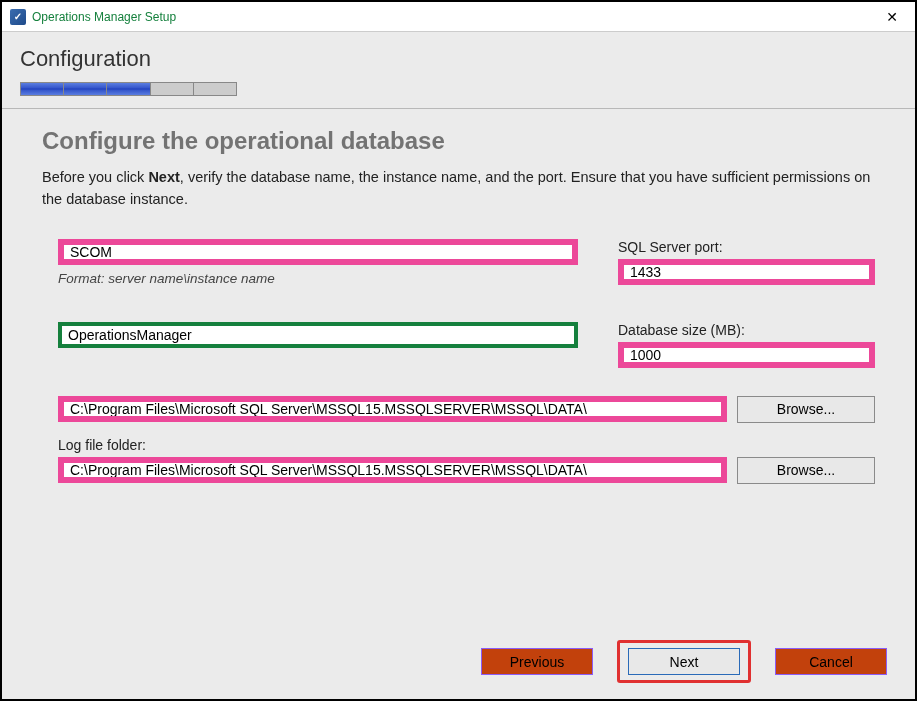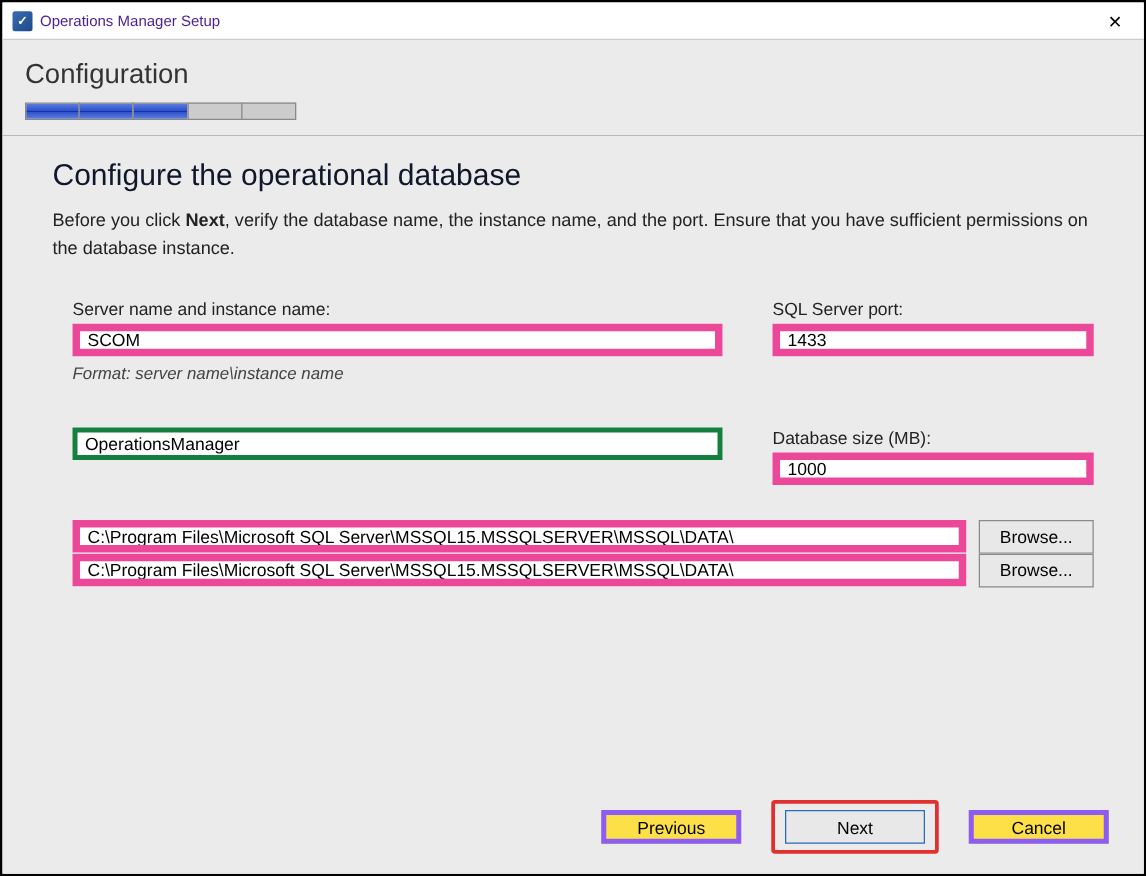--- a/index.html
+++ b/index.html
@@ -38,21 +38,21 @@
     }
     .title-icon::after {
       content: "✓";
       color: #fff;
       font-size: 10px;
       font-weight: bold;
     }
     .title-text {
       flex: 1;
       font-size: 12px;
-      color: #4c1d95;
+      color: #15803d;
     }
     .title-close {
       width: 46px;
       height: 30px;
       display: flex;
       align-items: center;
       justify-content: center;
       font-size: 14px;
       cursor: pointer;
       margin-right: -8px;
@@ -84,22 +84,22 @@
     }
     .progress-seg.empty { background: #ccc; }
     .content {
       flex: 1;
       background: #ebebeb;
       padding: 18px 40px 0 40px;
       position: relative;
     }
     .page-title {
       font-size: 24px;
-      font-weight: 400;
-      color: #0f172a;
+      font-weight: 700;
+      color: #737373;
       margin-bottom: 12px;
     }
     .page-desc {
       font-size: 14.5px;
       color: #222;
       line-height: 1.5;
       margin-bottom: 28px;
     }
     .form-row {
       display: flex;
@@ -132,44 +132,45 @@
       font-size: 13.5px;
       font-style: italic;
       color: #444;
       margin-top: 6px;
     }
     .folder-row {
       display: flex;
       gap: 10px;
       align-items: center;
       padding-left: 16px;
+      margin-bottom: 14px;
     }
     .folder-col { flex: 1; }
     .browse-btn {
-      width: 92px;
+      width: 138px;
       height: 27px;
       background: #e8e8e8;
       border: 1px solid #8a8a8a;
       font-size: 14px;
       cursor: pointer;
       font-family: inherit;
     }
     .footer {
       position: absolute;
       bottom: 24px;
       right: 28px;
       display: flex;
       gap: 24px;
       align-items: center;
     }
     .nav-btn {
       width: 112px;
       height: 27px;
-      background: #fde047;
-      border: 4px solid #8b5cf6;
+      background: #c2410c;
+      border: 1px solid #8b5cf6;
       font-size: 14px;
       cursor: pointer;
       font-family: inherit;
     }
     .next-wrapper {
       border: 3px solid #e03030;
       padding: 5px 8px;
       border-radius: 3px;
       margin: -8px 0;
     }
@@ -200,21 +201,20 @@
   </div>
 
   <div class="content">
     <div class="page-title">Configure the operational database</div>
     <div class="page-desc">
       <span>Before you click </span><b>Next</b><span>, verify the database name, the instance name, and the port. Ensure that you have sufficient permissions on the database instance.</span>
     </div>
 
     <div class="form-row">
       <div class="form-col left">
-        <label class="field-label">Server name and instance name:</label>
         <input class="text-input" value="SCOM" style="">
         <div class="hint">Format: server name\instance name</div>
       </div>
       <div class="form-col right">
         <label class="field-label">SQL Server port:</label>
         <input class="text-input" value="1433" style="">
       </div>
     </div>
 
     <div style="height:18px"></div>
@@ -231,20 +231,23 @@
 
     <div style="height:10px"></div>
 
     <div class="folder-row">
       <div class="folder-col">
         <input class="text-input" value="C:\Program Files\Microsoft SQL Server\MSSQL15.MSSQLSERVER\MSSQL\DATA\" style="">
       </div>
       <button class="browse-btn">Browse...</button>
     </div>
 
+    <div style="padding-left:16px;margin-bottom:4px;">
+      <label class="field-label">Log file folder:</label>
+    </div>
     <div class="folder-row">
       <div class="folder-col">
         <input class="text-input" value="C:\Program Files\Microsoft SQL Server\MSSQL15.MSSQLSERVER\MSSQL\DATA\" style="">
       </div>
       <button class="browse-btn">Browse...</button>
     </div>
 
     <div class="footer">
       <button class="nav-btn">Previous</button>
       <div class="next-wrapper">

